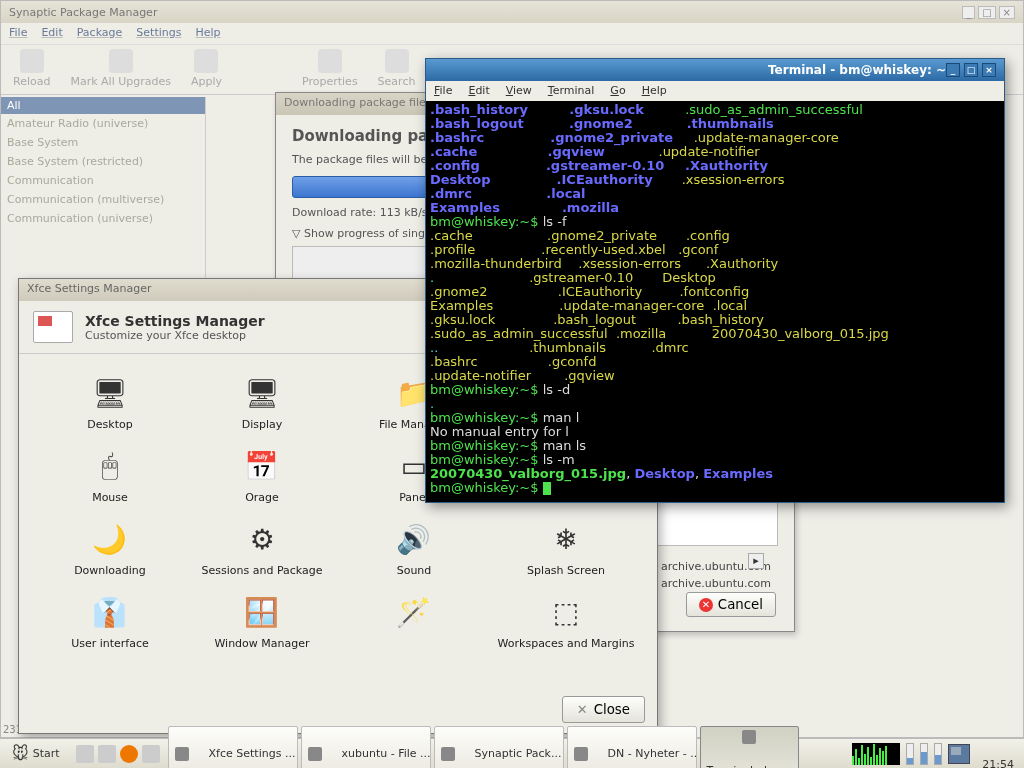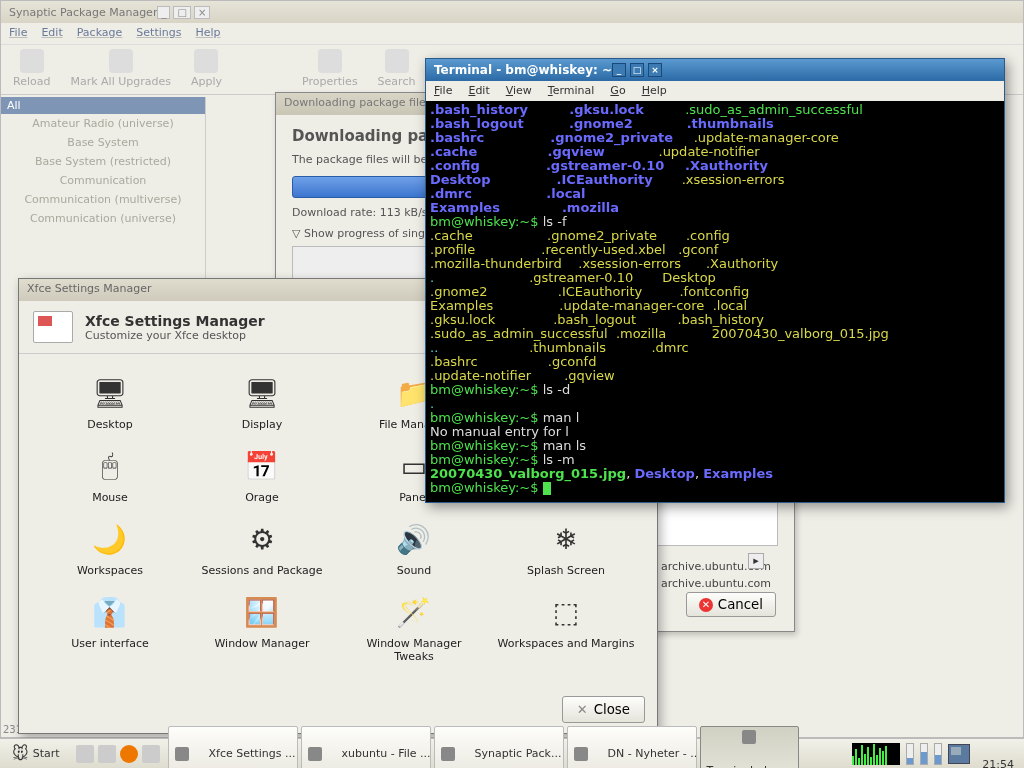--- a/index.html
+++ b/index.html
@@ -1,28 +1,28 @@
 <!DOCTYPE html>
 <html><head>
 <meta charset="utf-8">
 <style>
 * { box-sizing: border-box; margin: 0; padding: 0; font-family: "DejaVu Sans", Verdana, sans-serif; }
 body { width: 1024px; height: 768px; background: #e8e7e0; overflow: hidden; position: relative; font-size: 11px; color: #333; }
 
 
 .synaptic { position: absolute; left: 0; top: 0; width: 1024px; height: 738px; background: #eeede6; border: 1px solid #bbb; }
-.synaptic .titlebar { height: 22px; background: linear-gradient(#e6e4d8,#d8d5c6); padding: 3px 8px; display:flex; align-items:center; justify-content:flex-start; color:#777;}
+.synaptic .titlebar { height: 22px; background: linear-gradient(#e6e4d8,#d8d5c6); padding: 3px 8px; display:flex; align-items:center; justify-content:space-between; color:#777;}
 .synaptic .menubar { height: 22px; padding: 3px 8px; display:flex; gap:14px; color:#6a7a9a; border-bottom:1px solid #ddd;}
 .synaptic .menubar span { text-decoration: underline; text-decoration-color: rgba(0,0,0,0.2);}
 .synaptic .toolbar { height: 50px; display:flex; gap:20px; padding: 4px 12px; border-bottom:1px solid #ccc; color:#aaa;}
 .synaptic .toolbtn { display:flex; flex-direction:column; align-items:center; gap:2px; font-size:11px;}
 .synaptic .toolbtn .ico { width:24px; height:24px; background:#ddd; border-radius:4px;}
 .synaptic .sidebar { position:absolute; left:0; top:96px; width:205px; height:640px; border-right:1px solid #ccc;}
 .synaptic .sidebar .hdr { background:#7e95b5; color:#fff; padding:2px 6px;}
-.synaptic .sidebar .item { padding:3px 6px; color:#a9aa9d;text-align:center;}
+.synaptic .sidebar .item { padding:3px 6px; color:#a9aa9d;}
 
 
 .dl { position:absolute; left:275px; top:92px; width:520px; height:540px; background:#eeede6; border:1px solid #888; box-shadow: 2px 3px 6px rgba(0,0,0,0.2);}
 .dl .titlebar { height:22px; background:linear-gradient(#d8d5c6,#c9c6b6); color:#777; padding:3px 8px;}
 .dl .body { padding:12px 16px;}
 .dl h3 { font-size:15px; font-weight:bold; color:#555; margin-bottom:8px;}
 .dl .msg { font-size:11px; color:#555; margin-bottom:10px;}
 .dl .progbar { width:100%; height:22px; background:linear-gradient(#6fa1e8,#3d75cf); border:1px solid #2a5da8; border-radius:3px; margin-bottom:8px;}
 .dl .rate { font-size:11px; color:#555; margin-bottom:8px;}
 .dl .expander { font-size:11px; color:#555; margin-bottom:6px;}
@@ -43,21 +43,21 @@
 .xsm .header .sub { font-size:11px; color:#555;}
 .xsm .grid { display:grid; grid-template-columns: repeat(4, 1fr); gap: 6px 6px; padding:14px 18px;}
 .xsm .cell { display:flex; flex-direction:column; align-items:center; gap:4px; padding:4px;}
 .xsm .cell .ico { width:42px; height:42px; display:flex; align-items:center; justify-content:center; font-size:28px;}
 .xsm .cell .lbl { font-size:11px; color:#222; text-align:center;}
 .xsm .close { position:absolute; right:12px; bottom:10px; padding:5px 14px; background:linear-gradient(#fdfdfb,#e5e4db); border:1px solid #999; border-radius:3px; display:flex; align-items:center; gap:6px;}
 .xsm .close .xi { color:#888; font-weight:bold; font-size:13px;}
 
 
 .term { position:absolute; left:425px; top:58px; width:580px; height:445px; background:#000; border:1px solid #2a5a8a; box-shadow:3px 4px 12px rgba(0,0,0,0.4);}
-.term .titlebar { height:22px; background:linear-gradient(#5a9ad0,#2b6aa5); color:#fff; font-weight:bold; font-size:12px; padding:3px 8px; display:flex; justify-content:flex-start; align-items:center;}
+.term .titlebar { height:22px; background:linear-gradient(#5a9ad0,#2b6aa5); color:#fff; font-weight:bold; font-size:12px; padding:3px 8px; display:flex; justify-content:flex-end; align-items:center;}
 .term .titlebar .btns { display:flex; gap:4px;}
 .term .titlebar .btns span { width:14px; height:14px; border:1px solid #1a4a7a; background:#3b7ab3; display:flex; align-items:center; justify-content:center; font-size:9px; color:#fff;}
 .term .menubar { height:20px; background:#eeede6; display:flex; gap:16px; padding:3px 8px; font-size:11px; color:#333;}
 .term .menubar span:first-letter { text-decoration: underline;}
 .term .content { position:absolute; left:0; top:42px; right:0; bottom:0; background:#000; padding:2px 4px; font-family:"DejaVu Sans Mono", monospace; font-size:13px; line-height:14px; white-space:pre; overflow:hidden;}
 .c-g { color:#4ee24e;} .c-b { color:#6a6aff; font-weight:bold;} .c-y { color:#d8d84a;} .c-c { color:#4ed8d8;} .c-w { color:#ddd;} .c-bold{ font-weight:bold;}
 .cursor { background:#4ee24e; display:inline-block; width:8px; height:13px; vertical-align:text-bottom;}
 
 
 .taskbar { position:absolute; left:0; bottom:0; width:1024px; height:30px; background:linear-gradient(#f2f1e9,#dedcce); border-top:1px solid #bbb; display:flex; align-items:center; padding:0 4px; gap:4px;}
@@ -193,21 +193,21 @@
       <div class="cell">
        <div class="ico">▭</div>
        <div class="lbl">Panel</div>
      </div>
       <div class="cell">
        <div class="ico">🖨</div>
        <div class="lbl">Printing system</div>
      </div>
       <div class="cell">
        <div class="ico">🌙</div>
-       <div class="lbl">Workspaces</div>
+       <div class="lbl">Downloading</div>
      </div>
       <div class="cell">
        <div class="ico">⚙</div>
        <div class="lbl">Sessions and Package</div>
      </div>
       <div class="cell">
        <div class="ico">🔊</div>
        <div class="lbl">Sound</div>
      </div>
       <div class="cell">
@@ -217,21 +217,20 @@
       <div class="cell">
        <div class="ico">👔</div>
        <div class="lbl">User interface</div>
      </div>
       <div class="cell">
        <div class="ico">🪟</div>
        <div class="lbl">Window Manager</div>
      </div>
       <div class="cell">
        <div class="ico">🪄</div>
-       <div class="lbl">Window Manager Tweaks</div>
      </div>
       <div class="cell">
        <div class="ico">⬚</div>
        <div class="lbl">Workspaces and Margins</div>
      </div>
     </div>
   <button class="close">
     <span class="xi">✕</span>
     <span>Close</span>
   </button>

